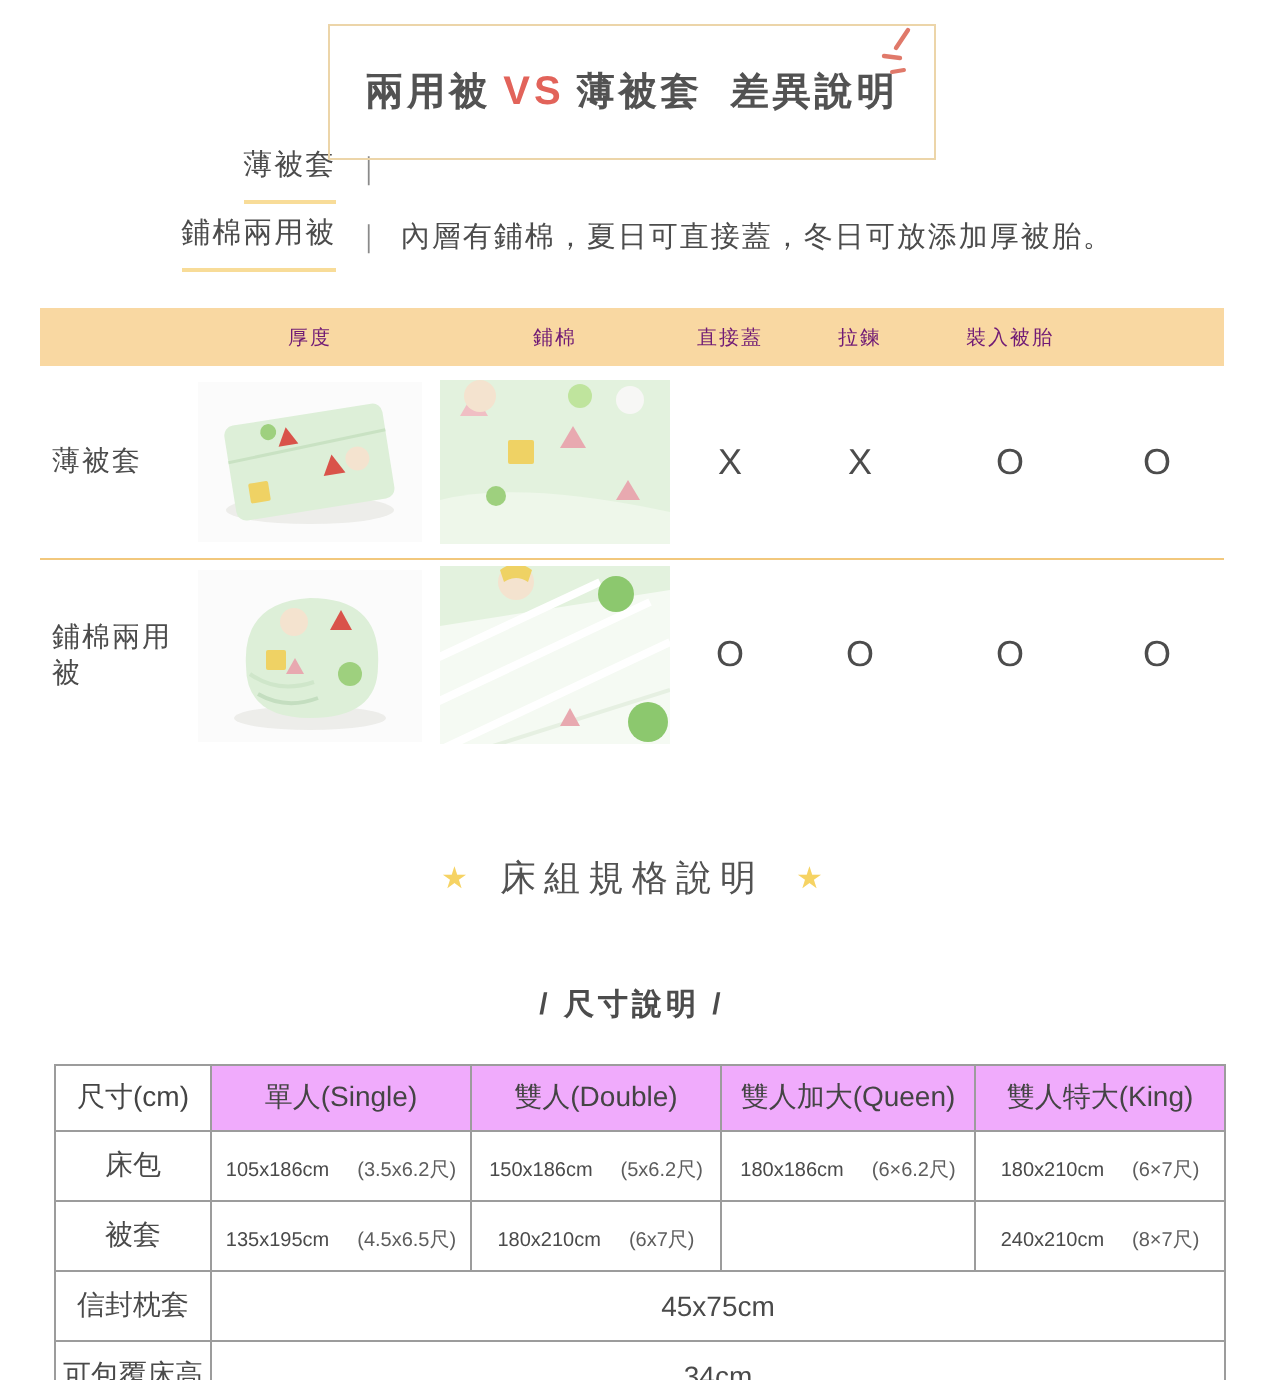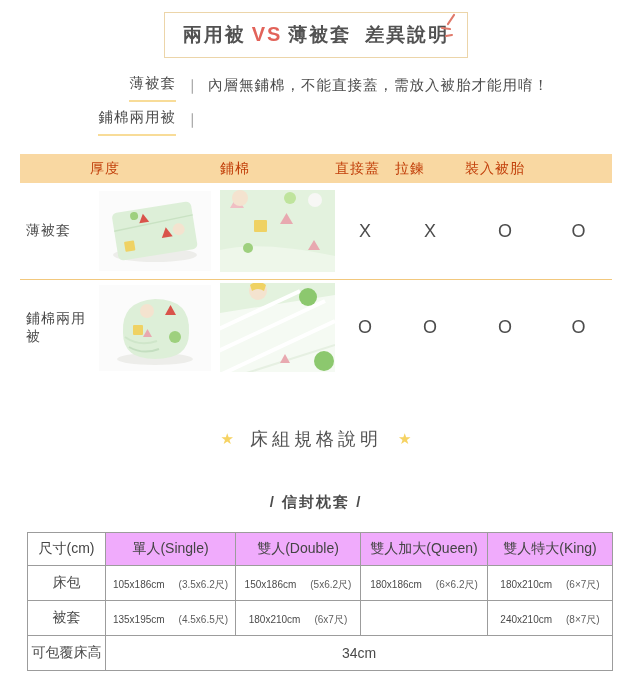--- a/index.html
+++ b/index.html
@@ -1,38 +1,38 @@
 <!DOCTYPE html>
 <html><head>
 <meta charset="utf-8">
 <style>
   * { margin:0; padding:0; box-sizing:border-box; }
   html,body { width:632px; background:#ffffff; font-family:"Liberation Sans","DejaVu Sans",sans-serif; color:#4c4c4c; }
   body { height:690px; overflow:hidden; }
 
   
   .title-row { position:relative; margin-top:12px; text-align:center; height:40px; }
-  .title-box { display:inline-block; border:1px solid #ecd5a9; padding:9px 18px; font-size:19px; letter-spacing:2px; color:#525252; font-weight:600; }
+  .title-box { display:inline-block; border:1px solid #ecd5a9; padding:20px 18px; font-size:19px; letter-spacing:2px; color:#525252; font-weight:600; }
   .title-vs { color:#e2635a; font-weight:700; margin:0 6px; font-size:20px; }
   .title-gap { display:inline-block; width:14px; }
   .sparkle { position:absolute; left:438px; top:0; }
 
   
   .intro { margin:16px auto 0 auto; width:fit-content; font-size:14.5px; color:#4c4c4c; }
   .intro-line { display:flex; align-items:center; line-height:31px; }
   .intro-term-cell { min-width:93px; text-align:right; }
   .intro-term { display:inline-block; border-bottom:2px solid #f8dc98; padding-bottom:1px; letter-spacing:1px; }
   .intro-sep { margin:0 9px; color:#8a8a8a; }
   .intro-text { letter-spacing:1px; }
 
   
   .cmp { width:592px; margin:18px auto 0 auto; }
   .cmp-grid { display:grid; grid-template-columns:70px 130px 115px 60px 70px 80px 67px; }
   .cmp-head { background:#f9d8a2; height:29px; align-items:center; }
-  .cmp-head > div { text-align:left; font-size:14px; color:#c2410c; letter-spacing:1px; }
+  .cmp-head > div { text-align:center; font-size:10px; color:#701a75; letter-spacing:1px; }
   .cmp-row { height:96px; align-items:center; justify-items:center; }
   .cmp-row2 { border-top:1px solid #f2c87d; }
   .cmp-label { font-size:14px; letter-spacing:1px; color:#4c4c4c; justify-self:start; padding-left:6px; }
   .cmp-mark { font-size:18px; color:#4c4c4c; }
   .thumb { display:block; }
 
   
   .section-title { margin-top:52px; display:flex; justify-content:center; align-items:center; gap:16px; }
   .star { color:#f6d363; font-size:15px; }
   .section-text { font-size:18px; letter-spacing:4px; color:#525252; font-weight:400; }
@@ -59,25 +59,25 @@
     <path d="M16 3 L10 12" stroke="#e0796a" stroke-width="2.2" stroke-linecap="round" fill="none"></path>
     <path d="M4 16 L12 17" stroke="#e0796a" stroke-width="2.2" stroke-linecap="round" fill="none"></path>
     <path d="M8 24 L14 23" stroke="#e0796a" stroke-width="2" stroke-linecap="round" fill="none"></path>
   </svg>
 </div>
 
 <div class="intro">
   <div class="intro-line">
     <span class="intro-term-cell"><span class="intro-term">薄被套</span></span>
     <span class="intro-sep">｜</span>
-    <span class="intro-text">內層無鋪棉，不能直接蓋，需放入被胎才能用唷！</span>
   </div>
   <div class="intro-line">
     <span class="intro-term-cell"><span class="intro-term">鋪棉兩用被</span></span>
     <span class="intro-sep">｜</span>
+    <span class="intro-text">內層有鋪棉，夏日可直接蓋，冬日可放添加厚被胎。</span>
   </div>
 </div>
 
 <div class="cmp">
   <div class="cmp-grid cmp-head">
     <div></div>
     <div>厚度</div>
     <div>鋪棉</div>
     <div>直接蓋</div>
     <div>拉鍊</div>
@@ -158,21 +158,21 @@
     <div class="cmp-mark">O</div>
   </div>
 </div>
 
 <div class="section-title">
   <span class="star">★</span>
   <span class="section-text">床組規格說明</span>
   <span class="star">★</span>
 </div>
 
-<div class="subtitle">/ 信封枕套 /</div>
+<div class="subtitle">/ 尺寸說明 /</div>
 
 <table class="size">
   <colgroup>
       <col style="width:78px">
       <col style="width:130px">
       <col style="width:125px">
       <col style="width:127px">
       <col style="width:125px">
     </colgroup>
   <tbody>
@@ -191,17 +191,21 @@
     <td><span class="dim-main">180x210cm</span><span class="dim-sub">(6×7尺)</span></td>
   </tr>
   <tr>
     <td>被套</td>
     <td><span class="dim-main">135x195cm</span><span class="dim-sub">(4.5x6.5尺)</span></td>
     <td><span class="dim-main">180x210cm</span><span class="dim-sub">(6x7尺)</span></td>
     <td><span class="dim-main"></span></td>
     <td><span class="dim-main">240x210cm</span><span class="dim-sub">(8×7尺)</span></td>
   </tr>
   <tr>
+    <td>信封枕套</td>
+    <td colspan="4">45x75cm</td>
+  </tr>
+  <tr>
     <td>可包覆床高</td>
     <td colspan="4">34cm</td>
   </tr>
 </tbody>
   </table>
 
 </body></html>

